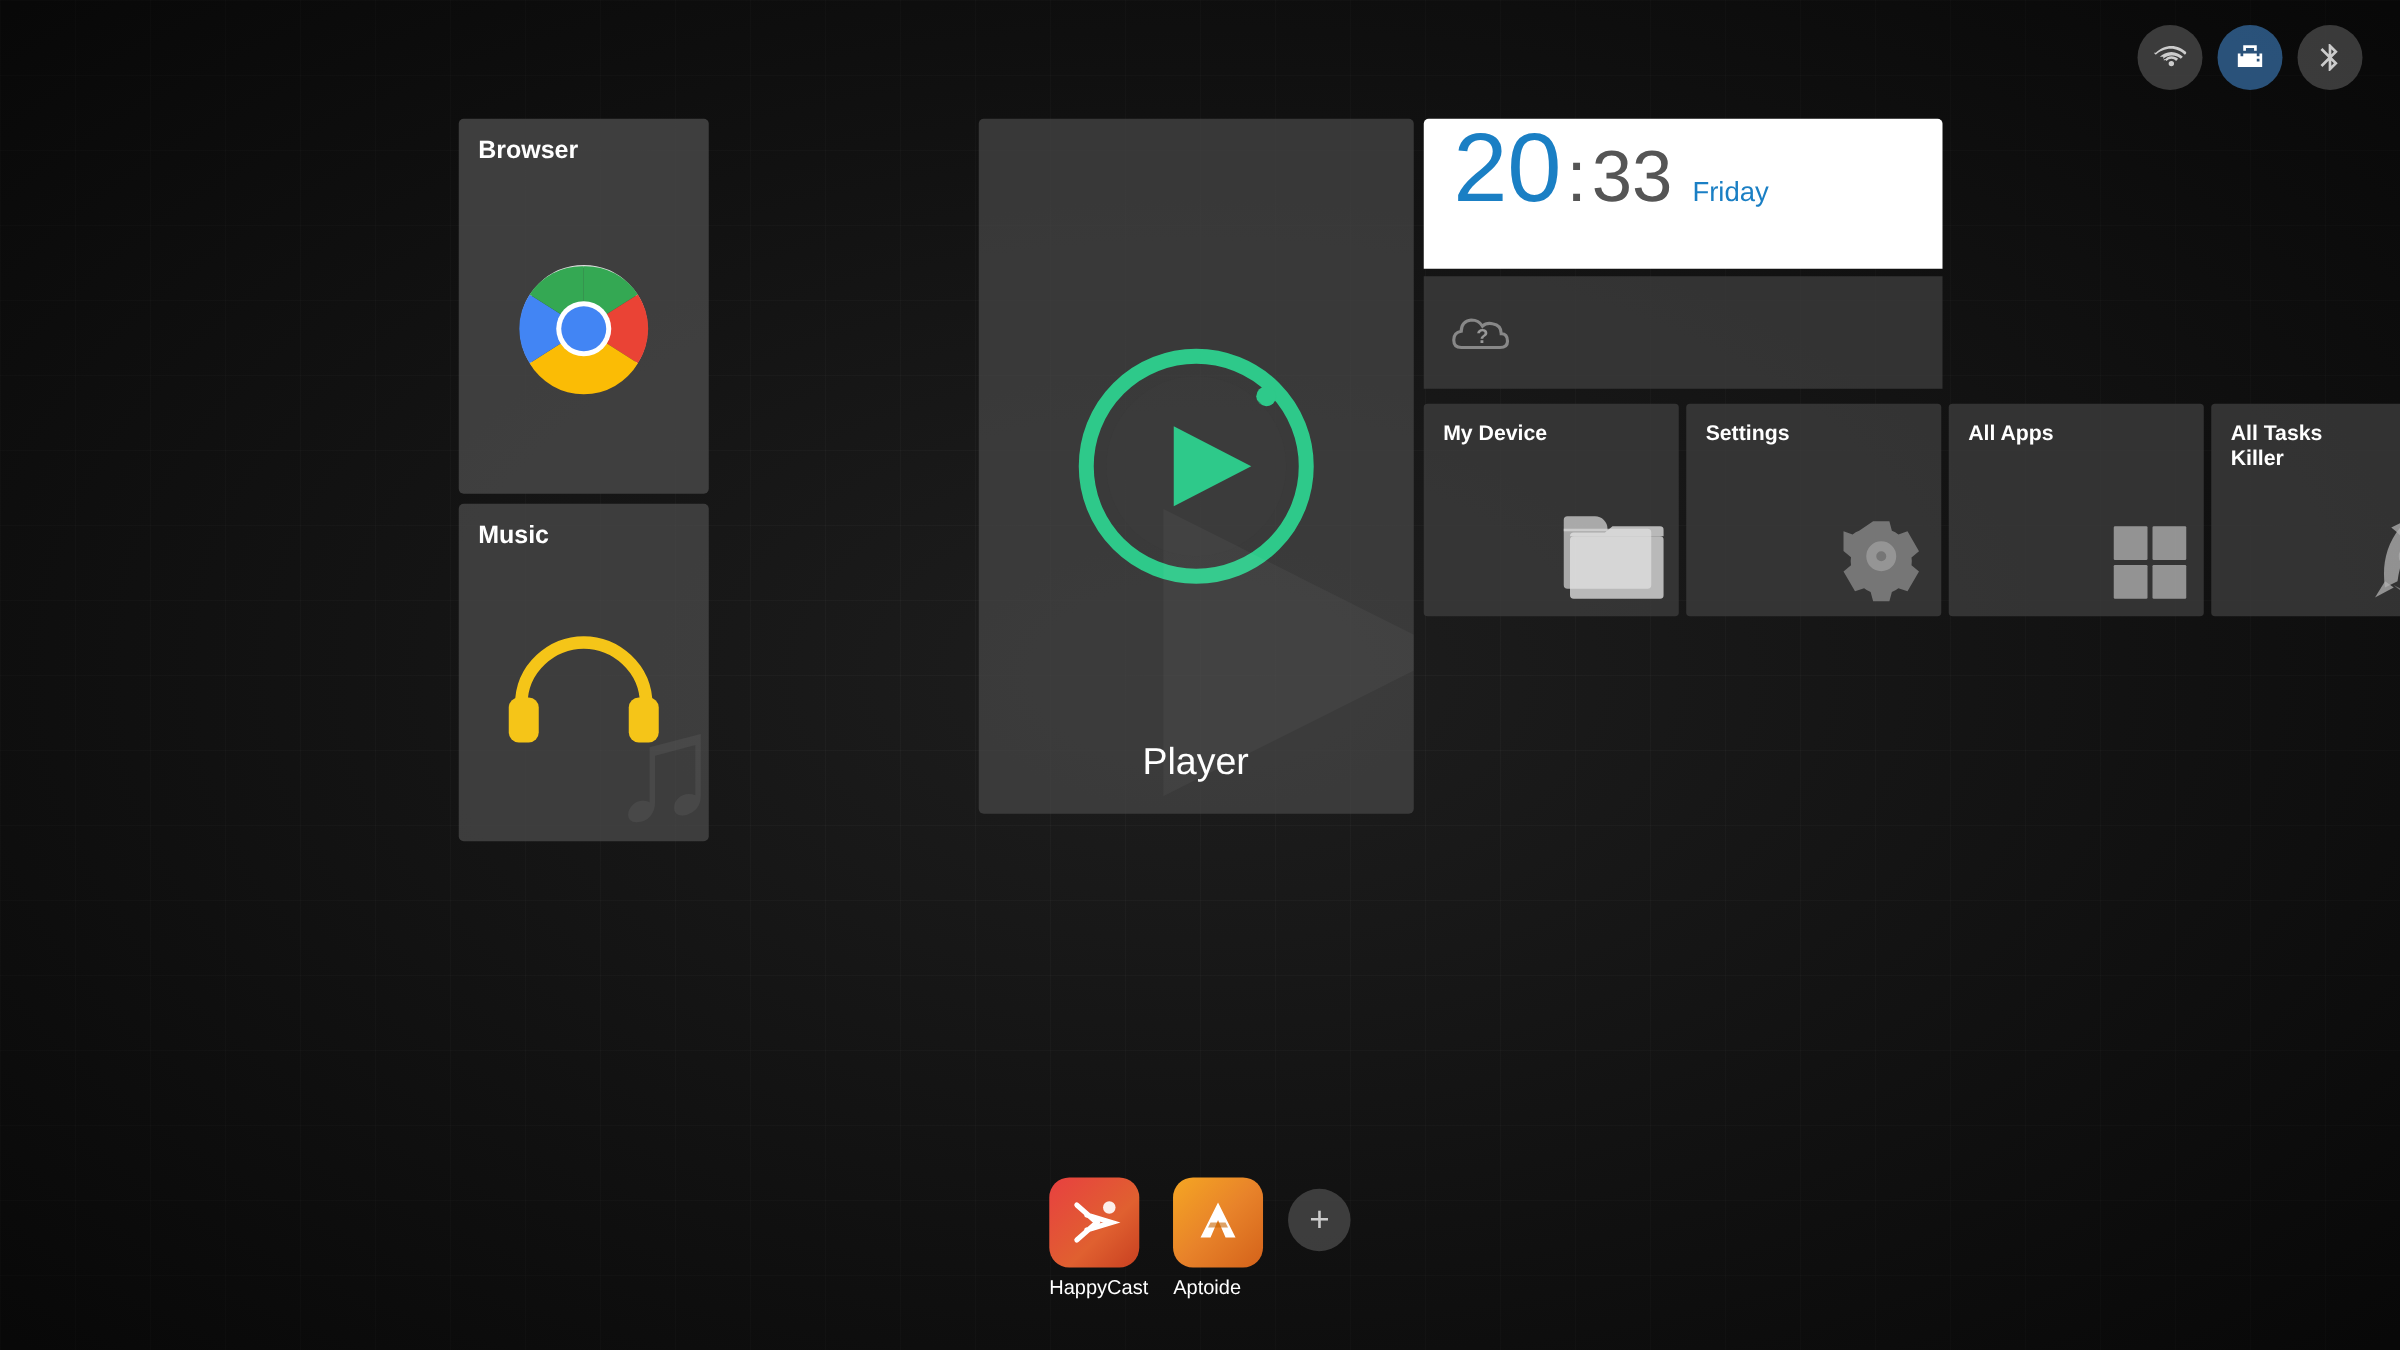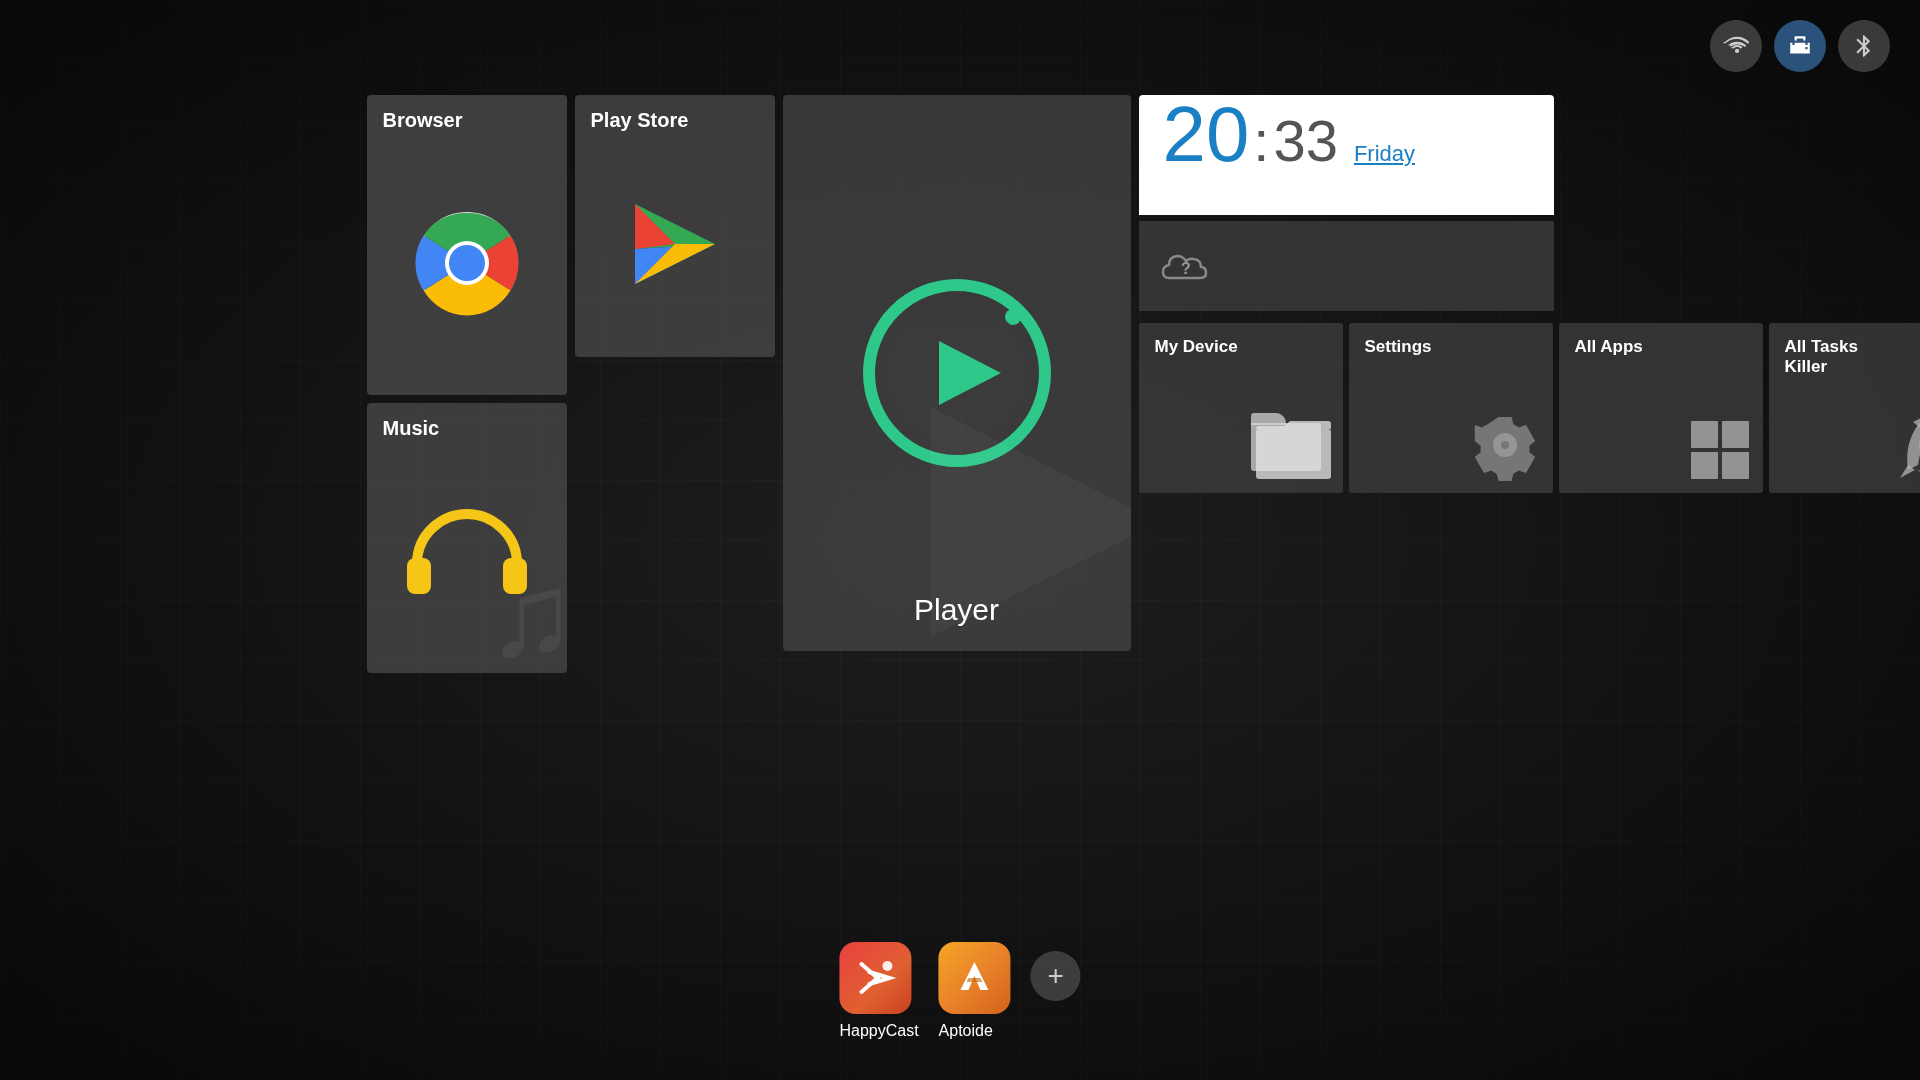--- a/index.html
+++ b/index.html
@@ -193,21 +193,20 @@
       color: #555;
       font-weight: 300;
       line-height: 1;
     }
 
     .clock-day {
       font-size: 22px;
       color: #1a7fc4;
       margin-left: 14px;
       font-weight: 400;
-      text-decoration: underline;
     }
 
     
     .weather-widget {
       background: rgba(60,60,60,0.8);
       width: 415px;
       height: 90px;
       display: flex;
       align-items: center;
       padding: 0 20px;
@@ -456,36 +455,20 @@
             <rect x="101" y="52" width="24" height="36" rx="8" fill="#f5c518"></rect>
           </svg>
         </div>
 
         <div class="music-watermark">♫</div>
       </div>
     </div>
 
     <div style="display:flex;flex-direction:column;gap:8px;">
 
-      <div class="app-tile playstore-tile">
-        <span class="tile-label">Play Store</span>
-        <div class="tile-icon-area">
-
-          <svg width="100" height="90" viewBox="0 0 100 90">
-
-            <path d="M10 5 L90 45 L10 50 Z" fill="#34a853"></path>
-
-            <path d="M10 50 L90 45 L10 85 Z" fill="#4285f4"></path>
-
-            <path d="M10 5 L50 45 L10 50 Z" fill="#ea4335"></path>
-
-            <path d="M50 45 L90 45 L10 85 Z" fill="#fbbc05"></path>
-          </svg>
-        </div>
-      </div>
 
       <div style="height:270px;width:200px;"></div>
     </div>
 
     <div>
       <div class="player-tile-inner">
 
         <svg width="200" height="200" viewBox="0 0 200 200">
 
           <circle cx="100" cy="100" r="88" fill="none" stroke="#2ec98a" stroke-width="12"></circle>

